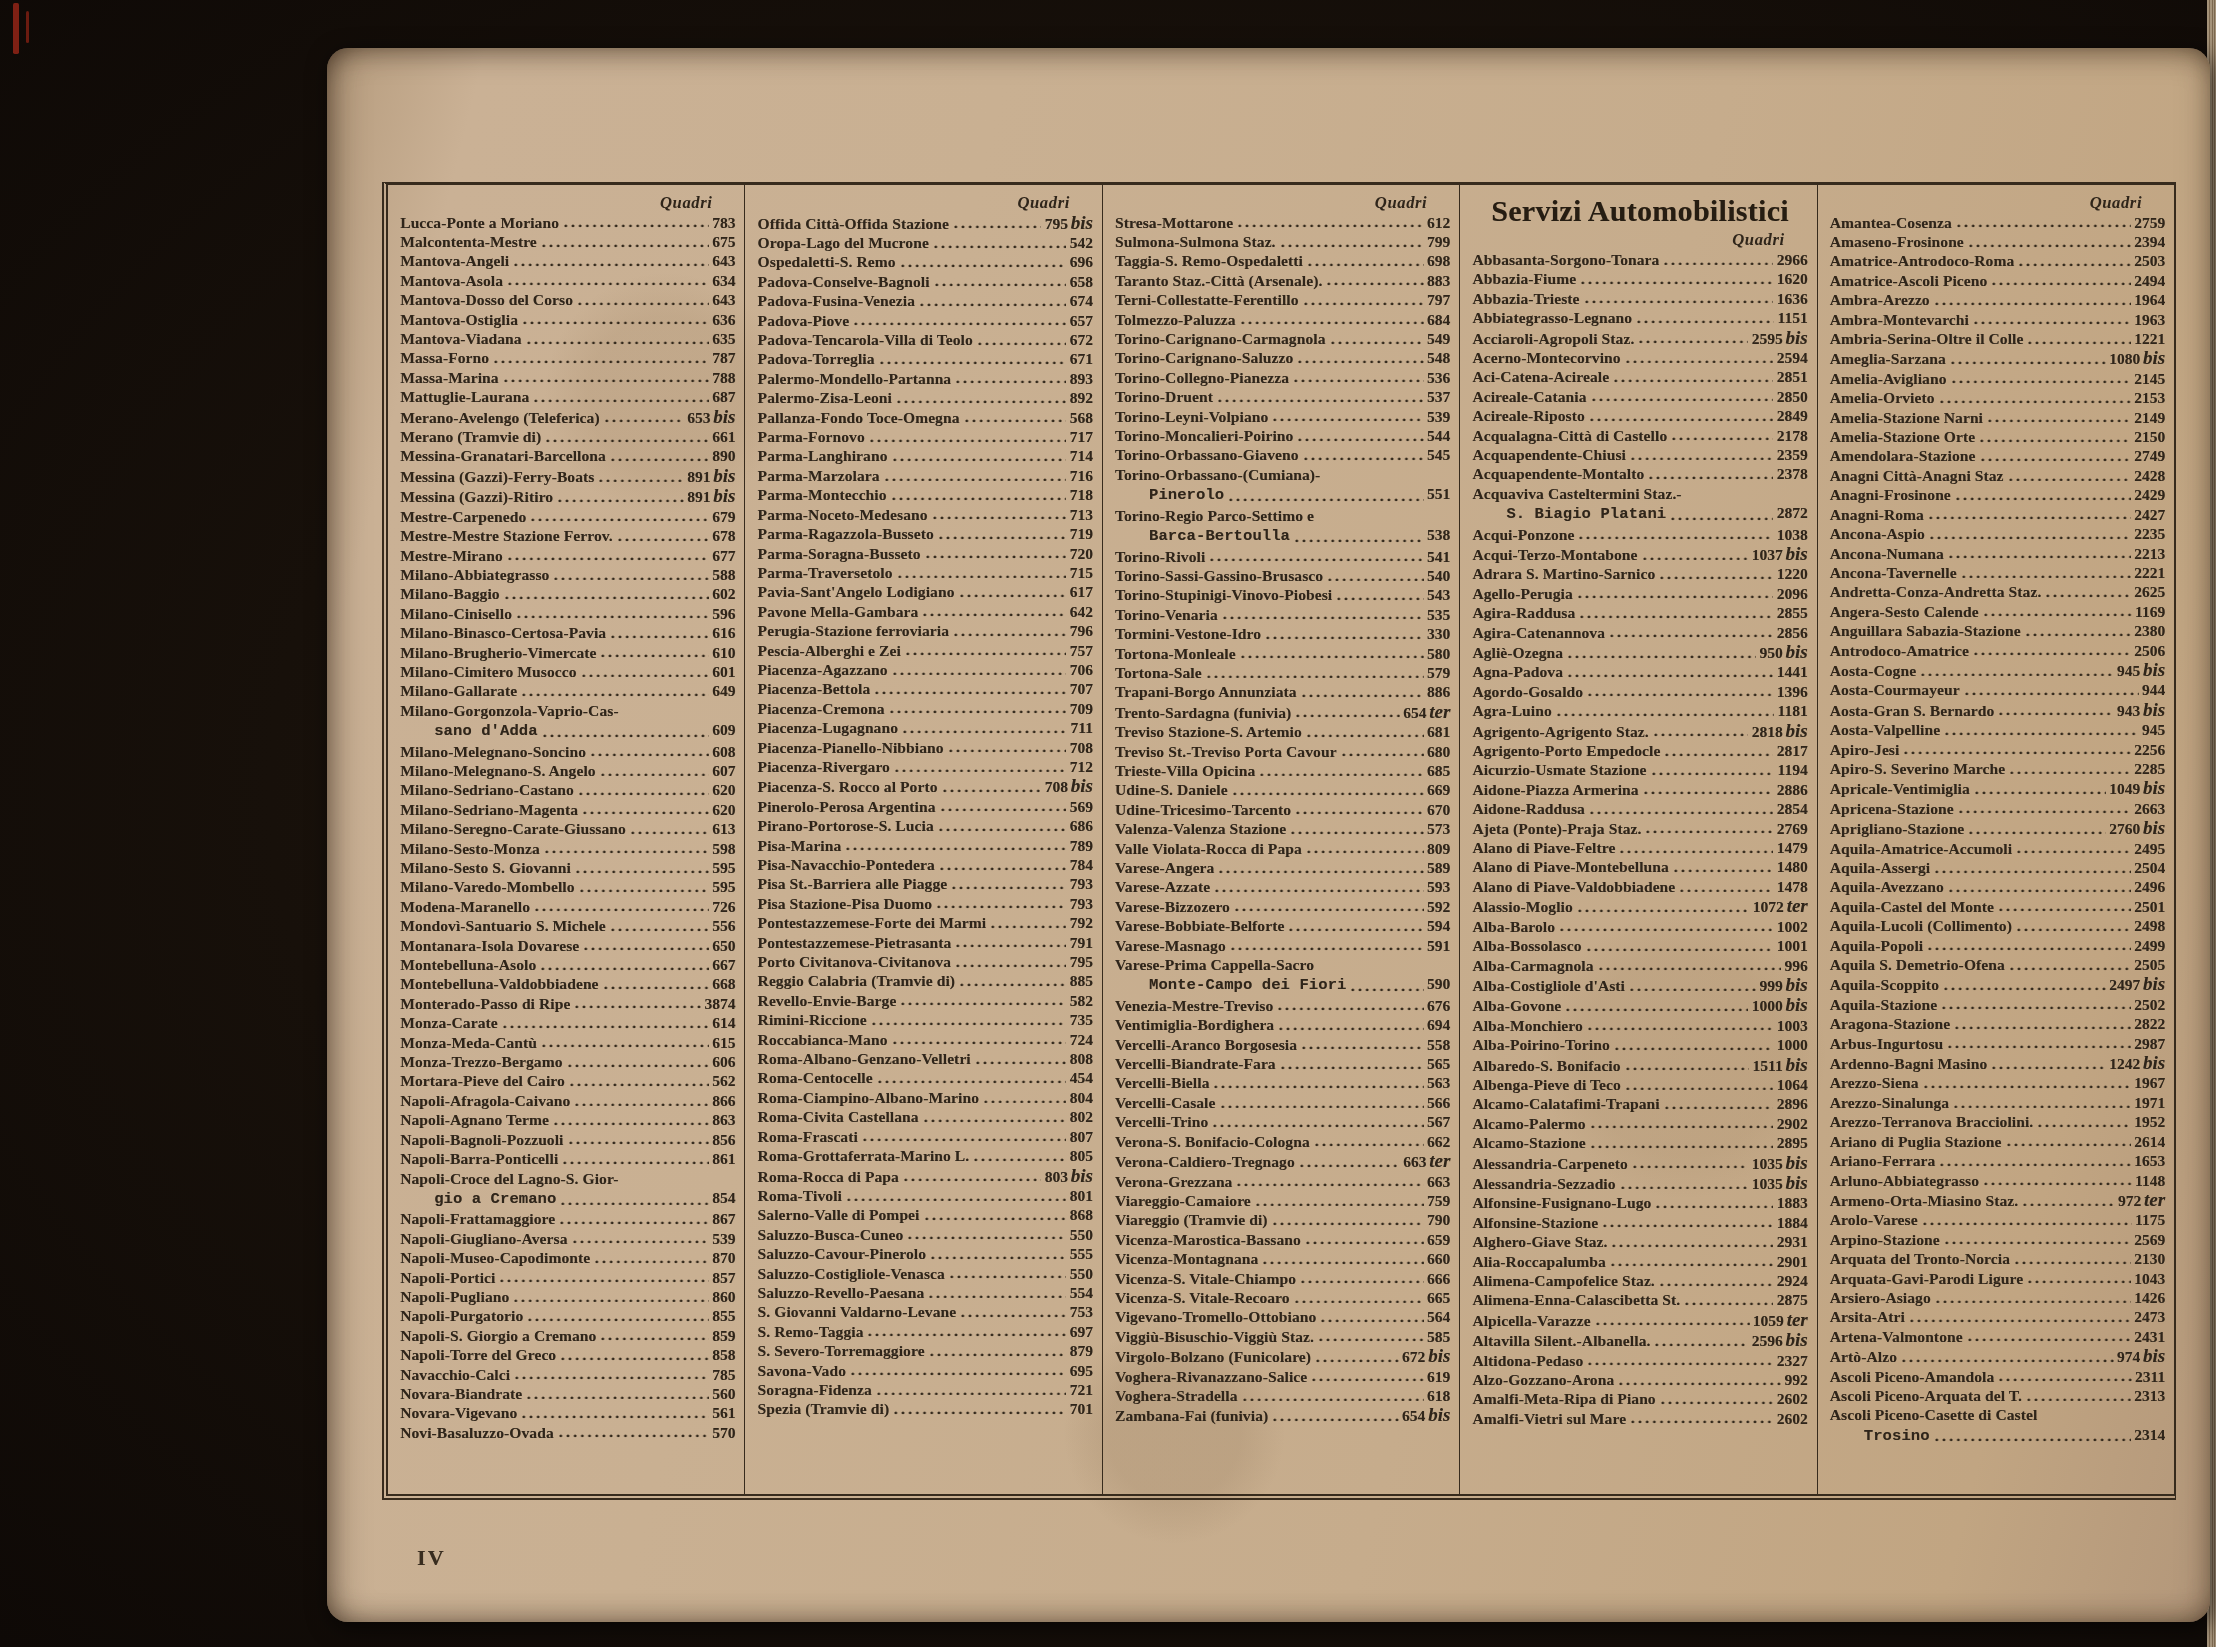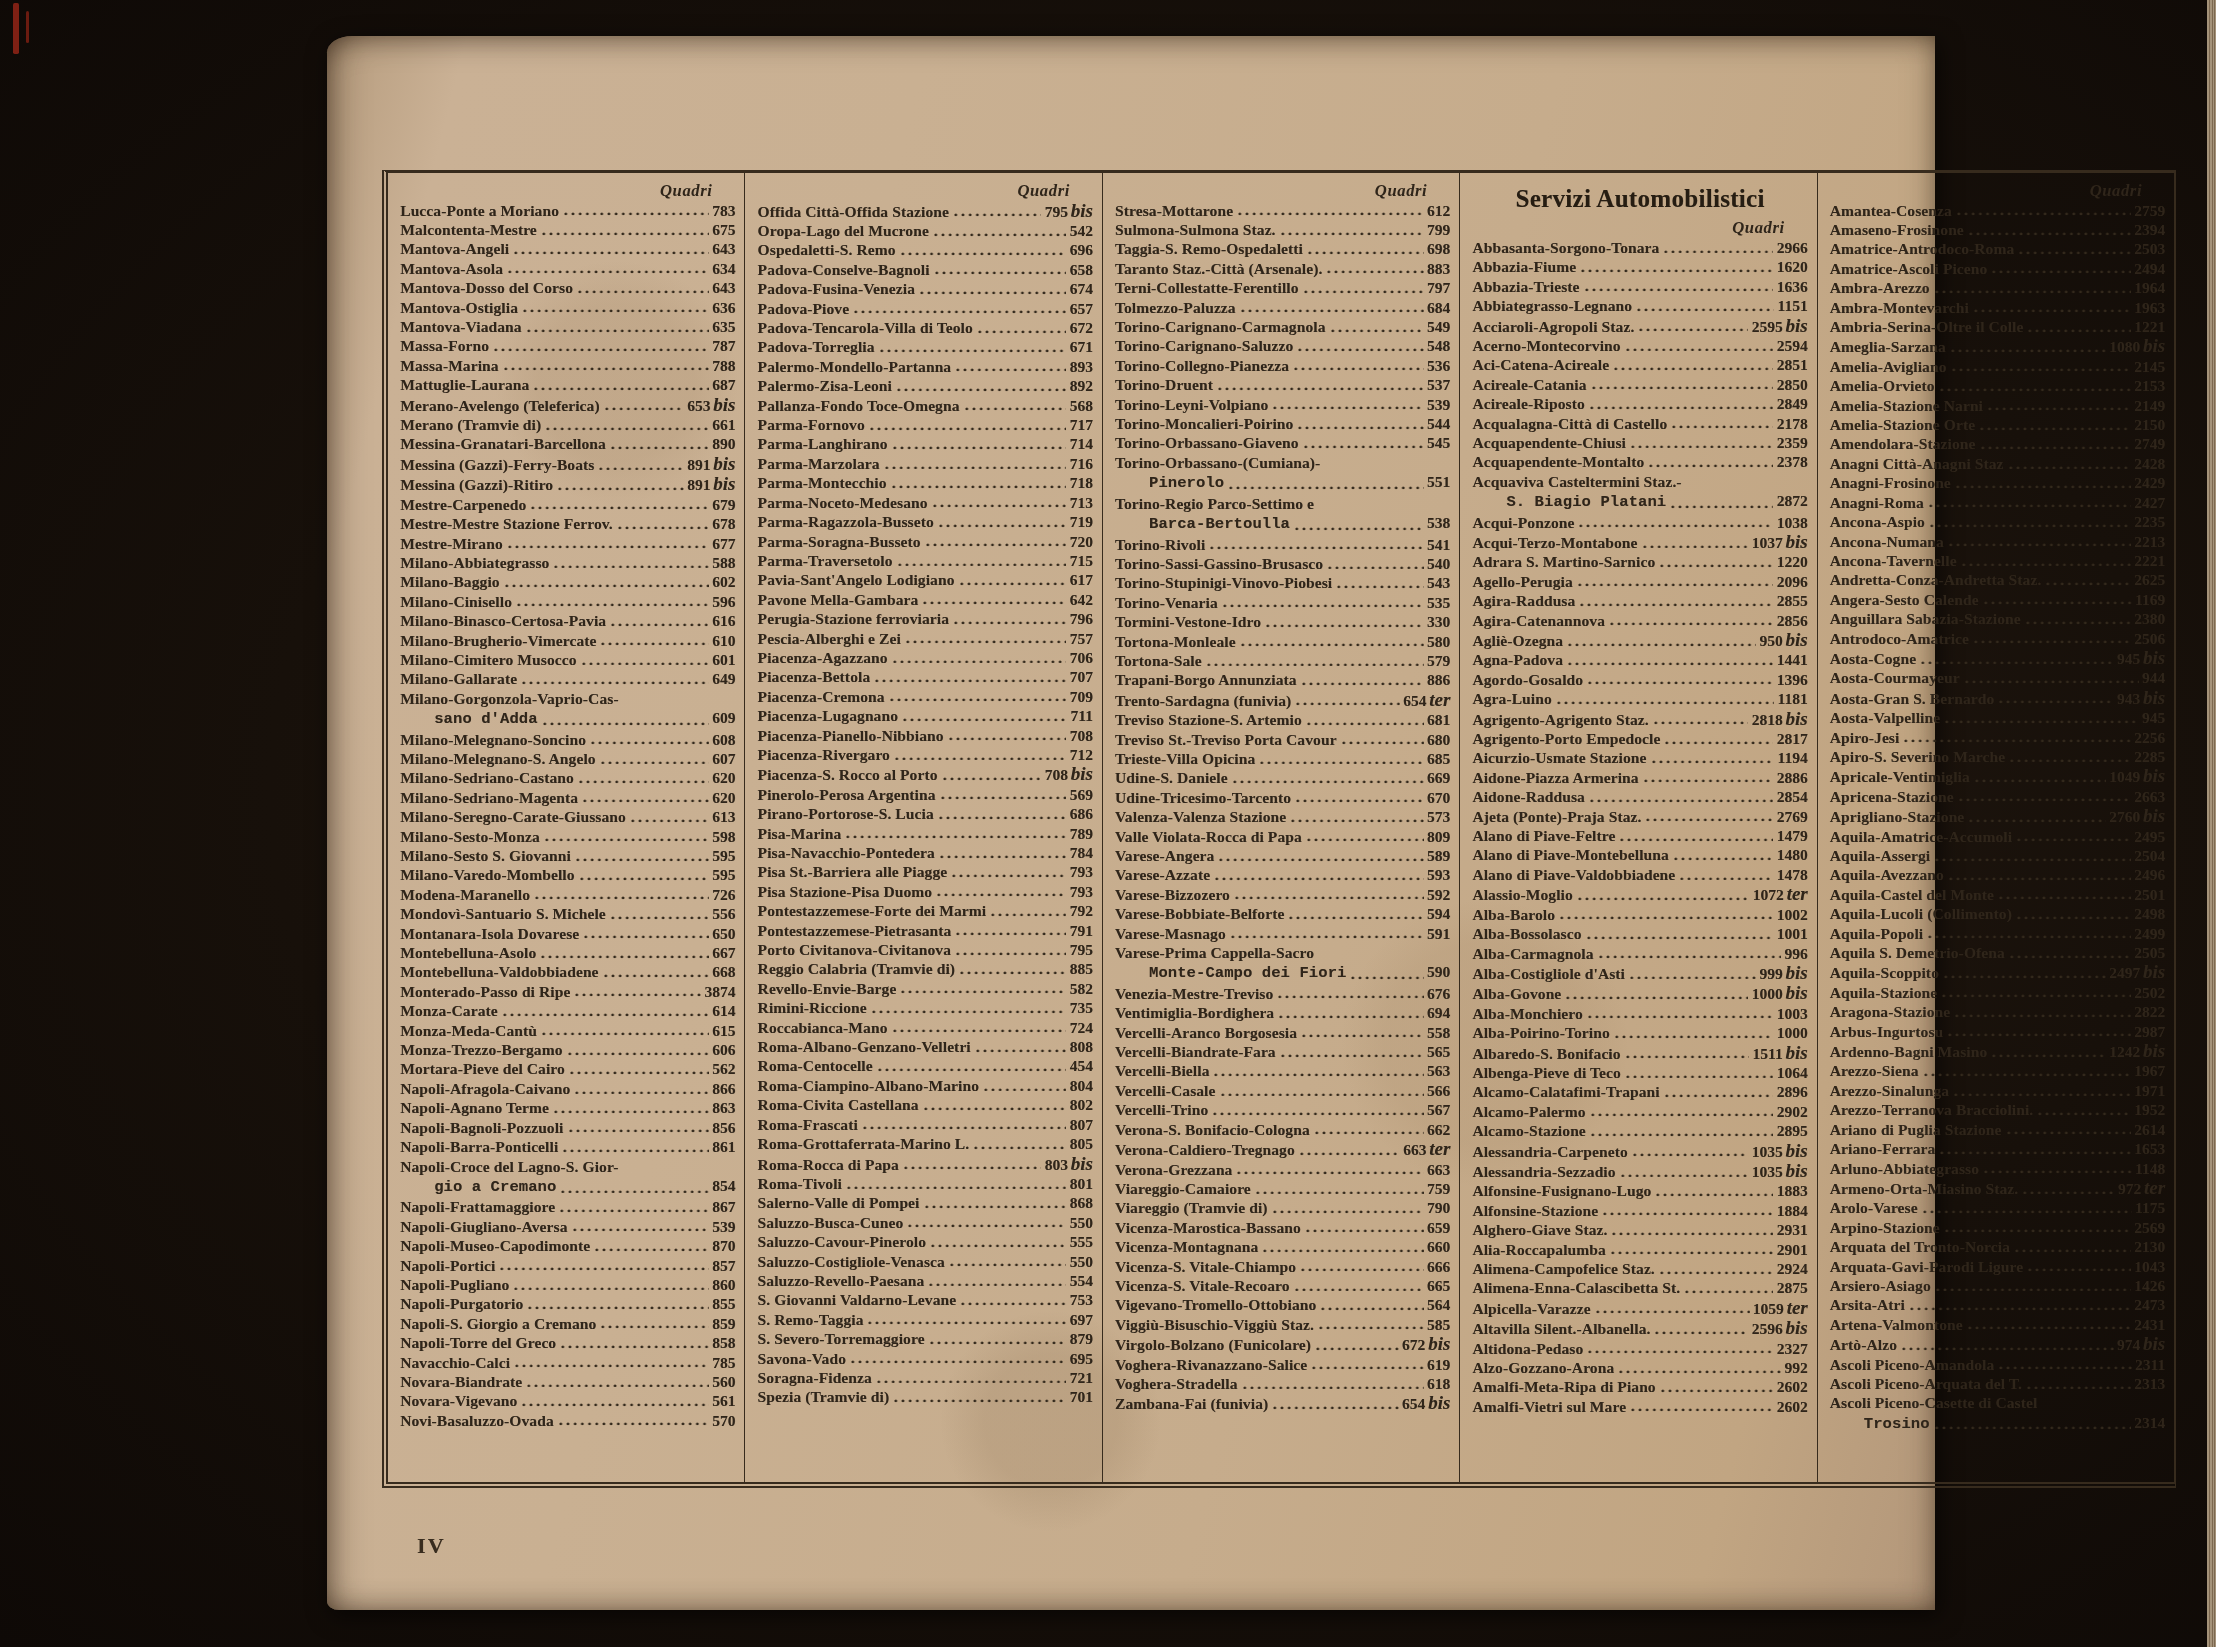--- a/index.html
+++ b/index.html
@@ -9,29 +9,30 @@
     font-family:"Liberation Serif","DejaVu Serif",serif;
   }
   .spine-mark{position:absolute;border-radius:1.7px;filter:blur(0.6px);}
   .spine-mark.a{left:13.3px;top:3.3px;width:6.1px;height:51px;background:#7e2014;}
   .spine-mark.b{left:25.5px;top:11px;width:3.3px;height:32px;background:#6b1b10;}
   .page-edge-stack{
     position:absolute;right:0;top:0;width:8.9px;height:100%;opacity:.75;
     background:repeating-linear-gradient(90deg,#d6c0a0 0 1.7px,#a08768 1.7px 2.8px);
   }
   .paper{
-    position:absolute;left:327px;top:36px;width:1608px;height:1574px;
+    position:absolute;left:327px;top:48px;width:1883px;height:1574px;
     background:linear-gradient(104deg,#b69c7e 0%,#cab195 7%,#c9b092 30%,#c6ac8c 62%,#c1a582 88%,#b3977a 100%);
     border-top-left-radius:25.5px 16.6px;border-bottom-left-radius:12.2px 8.9px;
     box-shadow:
       inset 19px 0 39px -19px rgba(36,22,10,.6),
       inset 0 14.4px 33px -16.6px rgba(36,22,10,.55),
       inset -14.4px 0 39px -21px rgba(36,22,10,.4),
       inset 0 -14.4px 33px -19px rgba(36,22,10,.45),
       3.3px 5.5px 22px rgba(0,0,0,.6);
+    border-radius: 21px;
   }
   .paper::before{ 
     content:"";position:absolute;inset:0;pointer-events:none;
     background:
       radial-gradient(circle at 18% 22%, rgba(124,94,58,.10) 0 78px, transparent 122px),
       radial-gradient(circle at 72% 64%, rgba(124,94,58,.08) 0 100px, transparent 144px),
       radial-gradient(circle at 45% 88%, rgba(90,64,36,.10) 0 66px, transparent 111px);
   }
   .table-frame{
     position:absolute;left:55px;top:134px;width:1794px;height:1318px;
@@ -42,21 +43,21 @@
     box-sizing:border-box;
   }
   .cols{display:flex;height:100%;}
   .col{flex:1 1 0;padding:6.6px 8.9px 0 12.2px;box-sizing:border-box;overflow:hidden;}
   .col + .col{border-left:1.7px solid #372b1d;}
   .quadri{
     text-align:right;font-style:italic;font-weight:700;font-size:16.6px;line-height:21px;
     color:#2f251a;padding-right:23px;letter-spacing:0.6px;
   }
   .col-title{
-    font-weight:700;font-size:25px;line-height:34px;text-align:center;color:#261d12;
+    font-weight:700;font-size:30px;line-height:34px;text-align:center;color:#261d12;
     letter-spacing:0.3px;white-space:nowrap;margin:2.2px 0 1.1px;
     text-shadow:0.3px 0.3px 0 rgba(38,29,18,.45);
   }
   .entry{display:flex;align-items:baseline;font-size:15.5px;line-height:19.4px;font-weight:700;color:#2f251a;}
   .entry .nm{white-space:nowrap;letter-spacing:0.1px;text-shadow:0.2px 0.2px 0 rgba(47,37,26,.35);}
   .entry.cont .nm{margin-left:34px;font-family:Liberation Mono, monospace;}
   .entry .dots{
     flex:1 1 auto;min-width:4.4px;height:3.9px;align-self:flex-end;margin:0 3.3px 3.9px 5px;
     background-image:radial-gradient(circle at 1.8px 1.9px, #33291c 1.2px, rgba(0,0,0,0) 1.6px);
     background-size:7.2px 3.9px;background-repeat:repeat-x;

